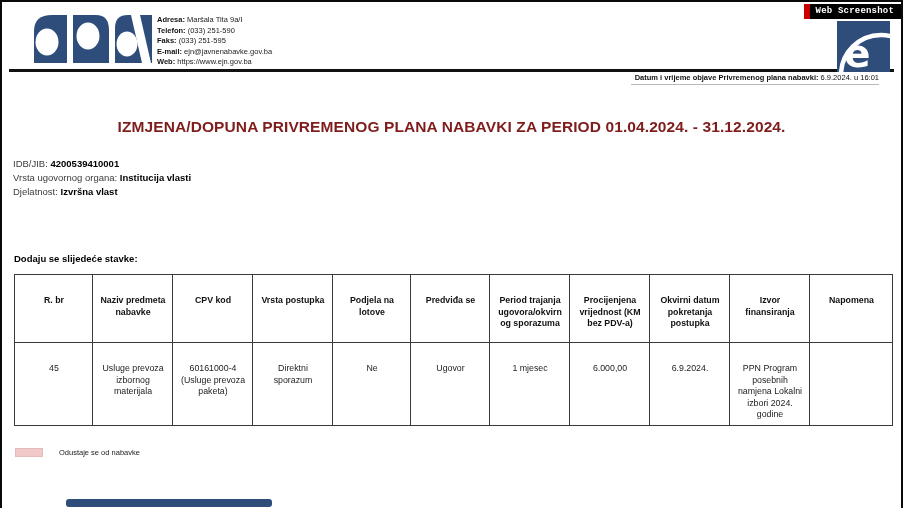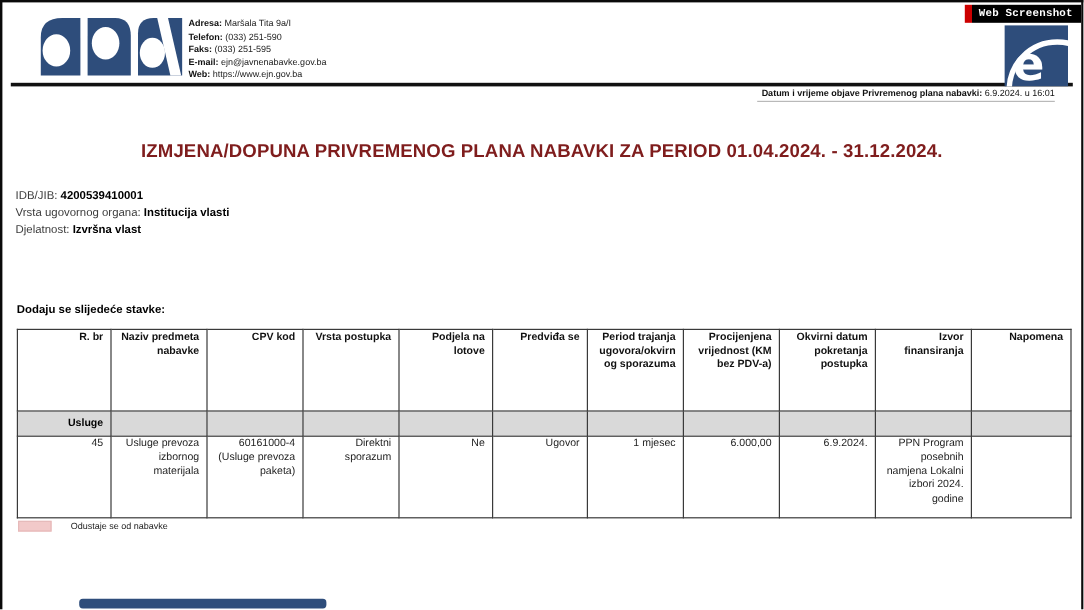--- a/index.html
+++ b/index.html
@@ -29,28 +29,28 @@
   .title { position: absolute; left: 0; right: 0; top: 116px; text-align: center;
            font-size: 15.5px; font-weight: bold; letter-spacing: .1px; color: #7f1d1d; }
   
   .org { position: absolute; left: 11px; top: 155px; font-size: 9.5px; line-height: 14px; color: #3b3b3b; }
   .org b { color: #000; }
   
   .section-heading { position: absolute; left: 12px; top: 251px; font-size: 9.5px; font-weight: bold; color: #000; }
   
   .tbl-wrap { position: absolute; left: 12px; top: 272px; }
   table { border-collapse: collapse; table-layout: fixed; width: 878px; }
-  th, td { border: 1px solid #3a3a3a; vertical-align: top; text-align: right;
-           padding: 0 6px 4px 7px; font-size: 8.8px; line-height: 11.5px;
+  th, td { border: 1px solid #3a3a3a; vertical-align: top; text-align: center;
+           padding: 20px 6px 4px 7px; font-size: 8.8px; line-height: 11.5px;
            overflow-wrap: anywhere; }
   th { font-weight: bold; height: 68px; color: #111; background: #fff; }
   tr.group-row td { background: #d9d9d9; height: 20px; font-weight: bold; padding-top: 4px; }
   tr.data-row td { height: 68px; color: #1c1c1c; }
   
-  .legend { position: absolute; left: 13px; top: 432px; display: flex; align-items: center; }
+  .legend { position: absolute; left: 13px; top: 446px; display: flex; align-items: center; }
   .legend-swatch { width: 28px; height: 9px; background: #f2c9c9; border: 1px solid #e6baba; }
   .legend-label { margin-left: 16px; font-size: 7.5px; color: #222; }
   
   .bottom-bar { position: absolute; left: 64px; top: 497px; width: 206px; height: 8px;
                 background: #2e4d7b; border-radius: 3px; }
 </style>
 </head>
 <body>
 
 <div class="page">
@@ -153,33 +153,20 @@
             <th>Podjela na lotove</th>
             <th>Predviđa se</th>
             <th>Period trajanja ugovora/okvirnog sporazuma</th>
             <th>Procijenjena vrijednost (KM bez PDV-a)</th>
             <th>Okvirni datum pokretanja postupka</th>
             <th>Izvor finansiranja</th>
             <th>Napomena</th>
           </tr>
       </thead>
       <tbody id="tbl-body">
-          <tr class="group-row">
-            <td>Usluge</td>
-            <td></td>
-            <td></td>
-            <td></td>
-            <td></td>
-            <td></td>
-            <td></td>
-            <td></td>
-            <td></td>
-            <td></td>
-            <td></td>
-          </tr>
           <tr class="data-row">
             <td>45</td>
             <td>Usluge prevoza izbornog materijala</td>
             <td>60161000-4 (Usluge prevoza paketa)</td>
             <td>Direktni sporazum</td>
             <td>Ne</td>
             <td>Ugovor</td>
             <td>1 mjesec</td>
             <td>6.000,00</td>
             <td>6.9.2024.</td>

